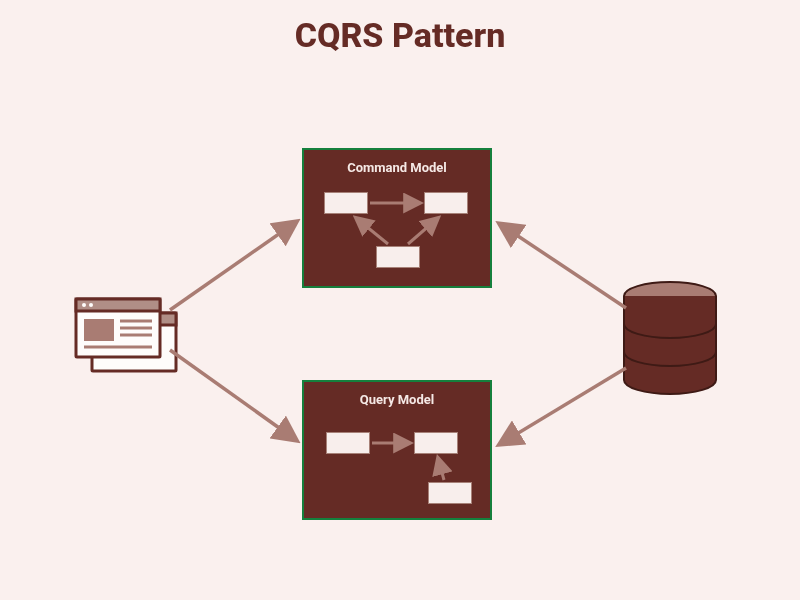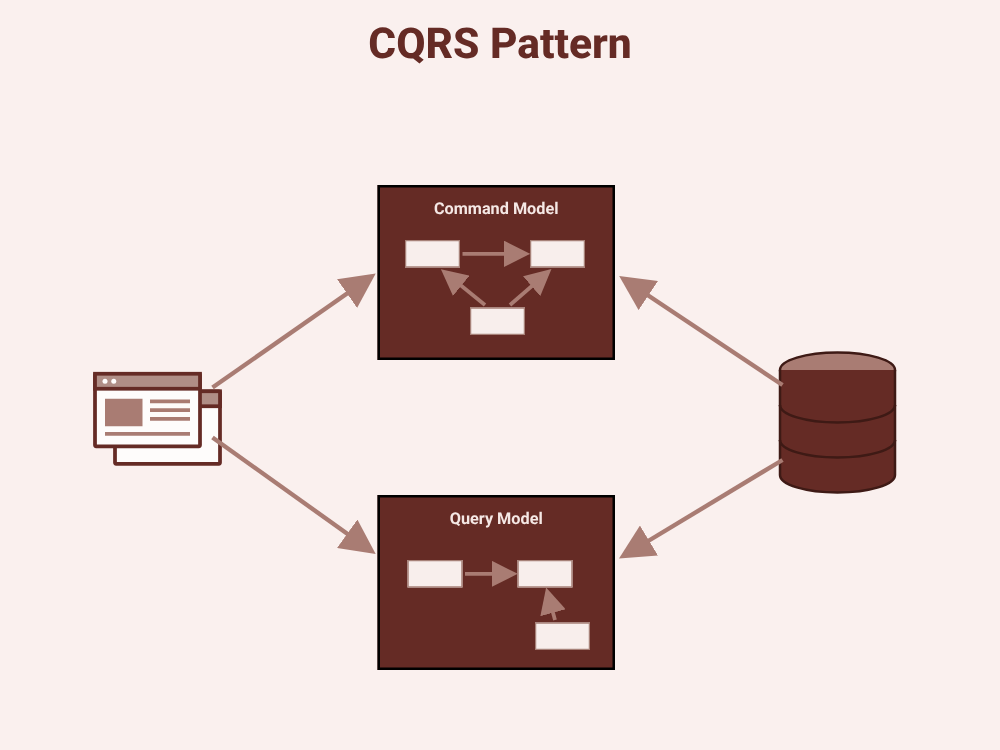--- a/index.html
+++ b/index.html
@@ -19,31 +19,31 @@
     text-align: center;
     font-size: 34px;
     font-weight: 800;
     color: #652b25;
   }
   .model-box {
     position: absolute;
     width: 190px;
     height: 140px;
     background: #652b25;
-    border: 2px solid #000000;
+    border: 2px solid #15803d;
   }
   .model-box .label {
     text-align: center;
     color: #f5e8e5;
     font-size: 13px;
     font-weight: 700;
     padding-top: 10px;
   }
   #command-box { left: 302px; top: 148px; }
-  #query-box   { left: 302px; top: 396px; }
+  #query-box   { left: 302px; top: 380px; }
 
   
   .mini {
     position: absolute;
     background: #f8eeec;
     border: 1px solid #a78178;
   }
 
   
   .client {

